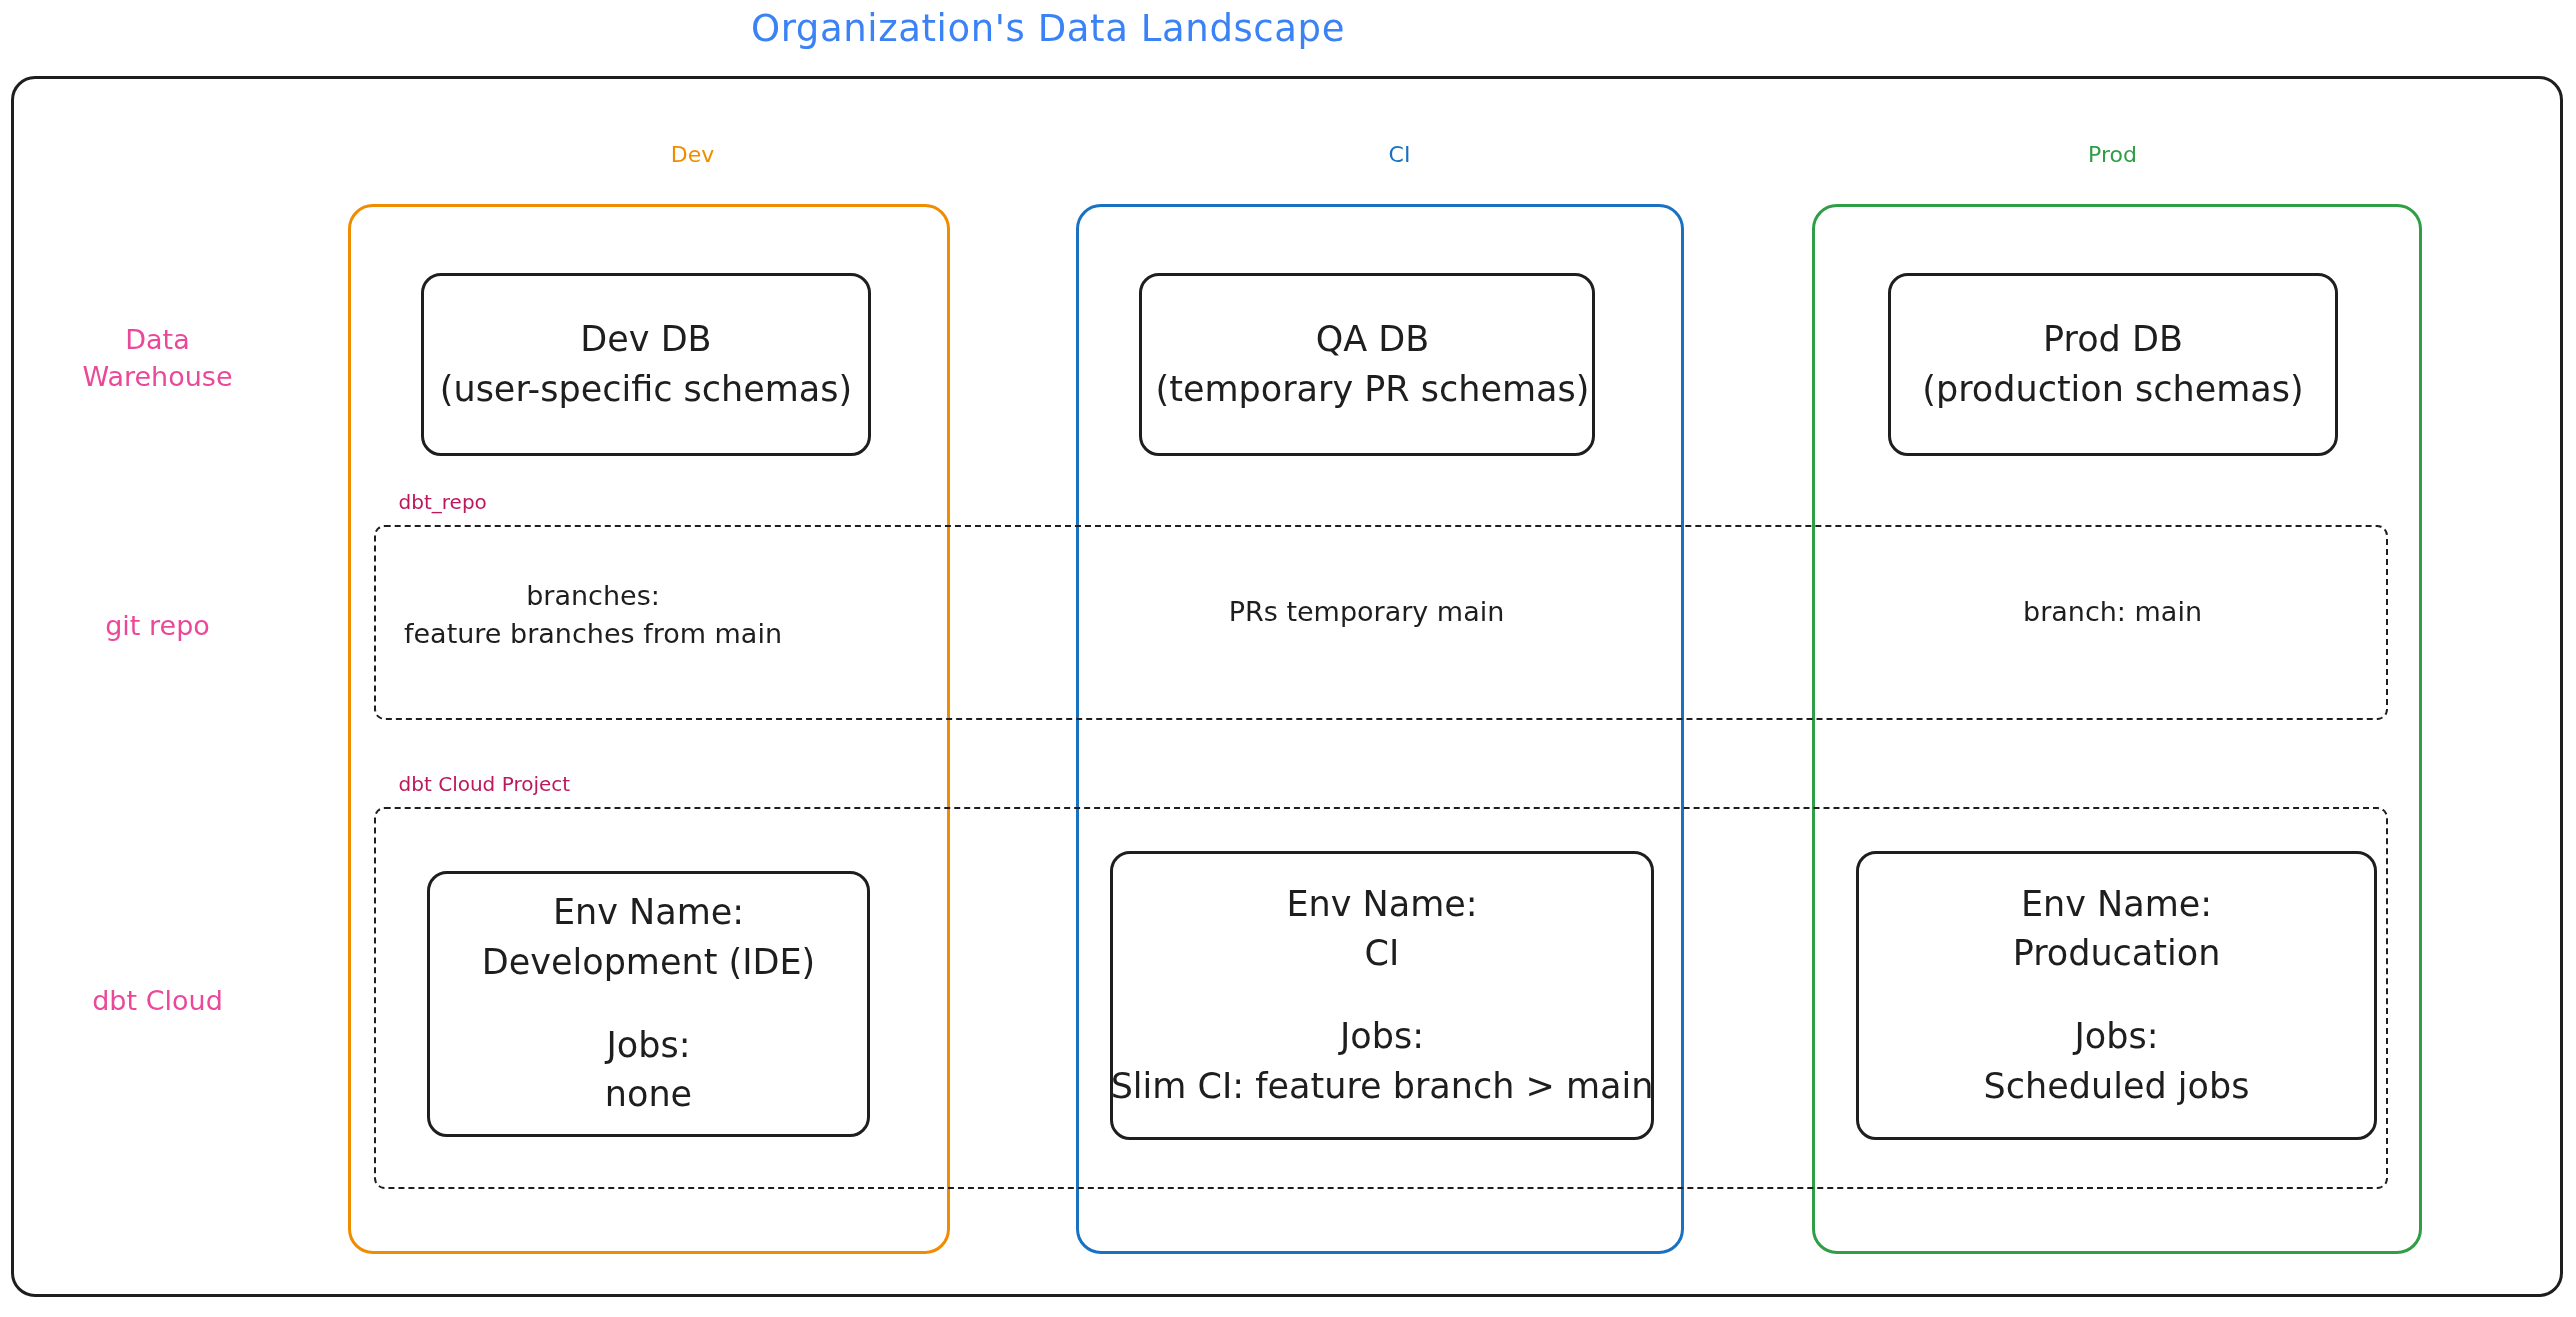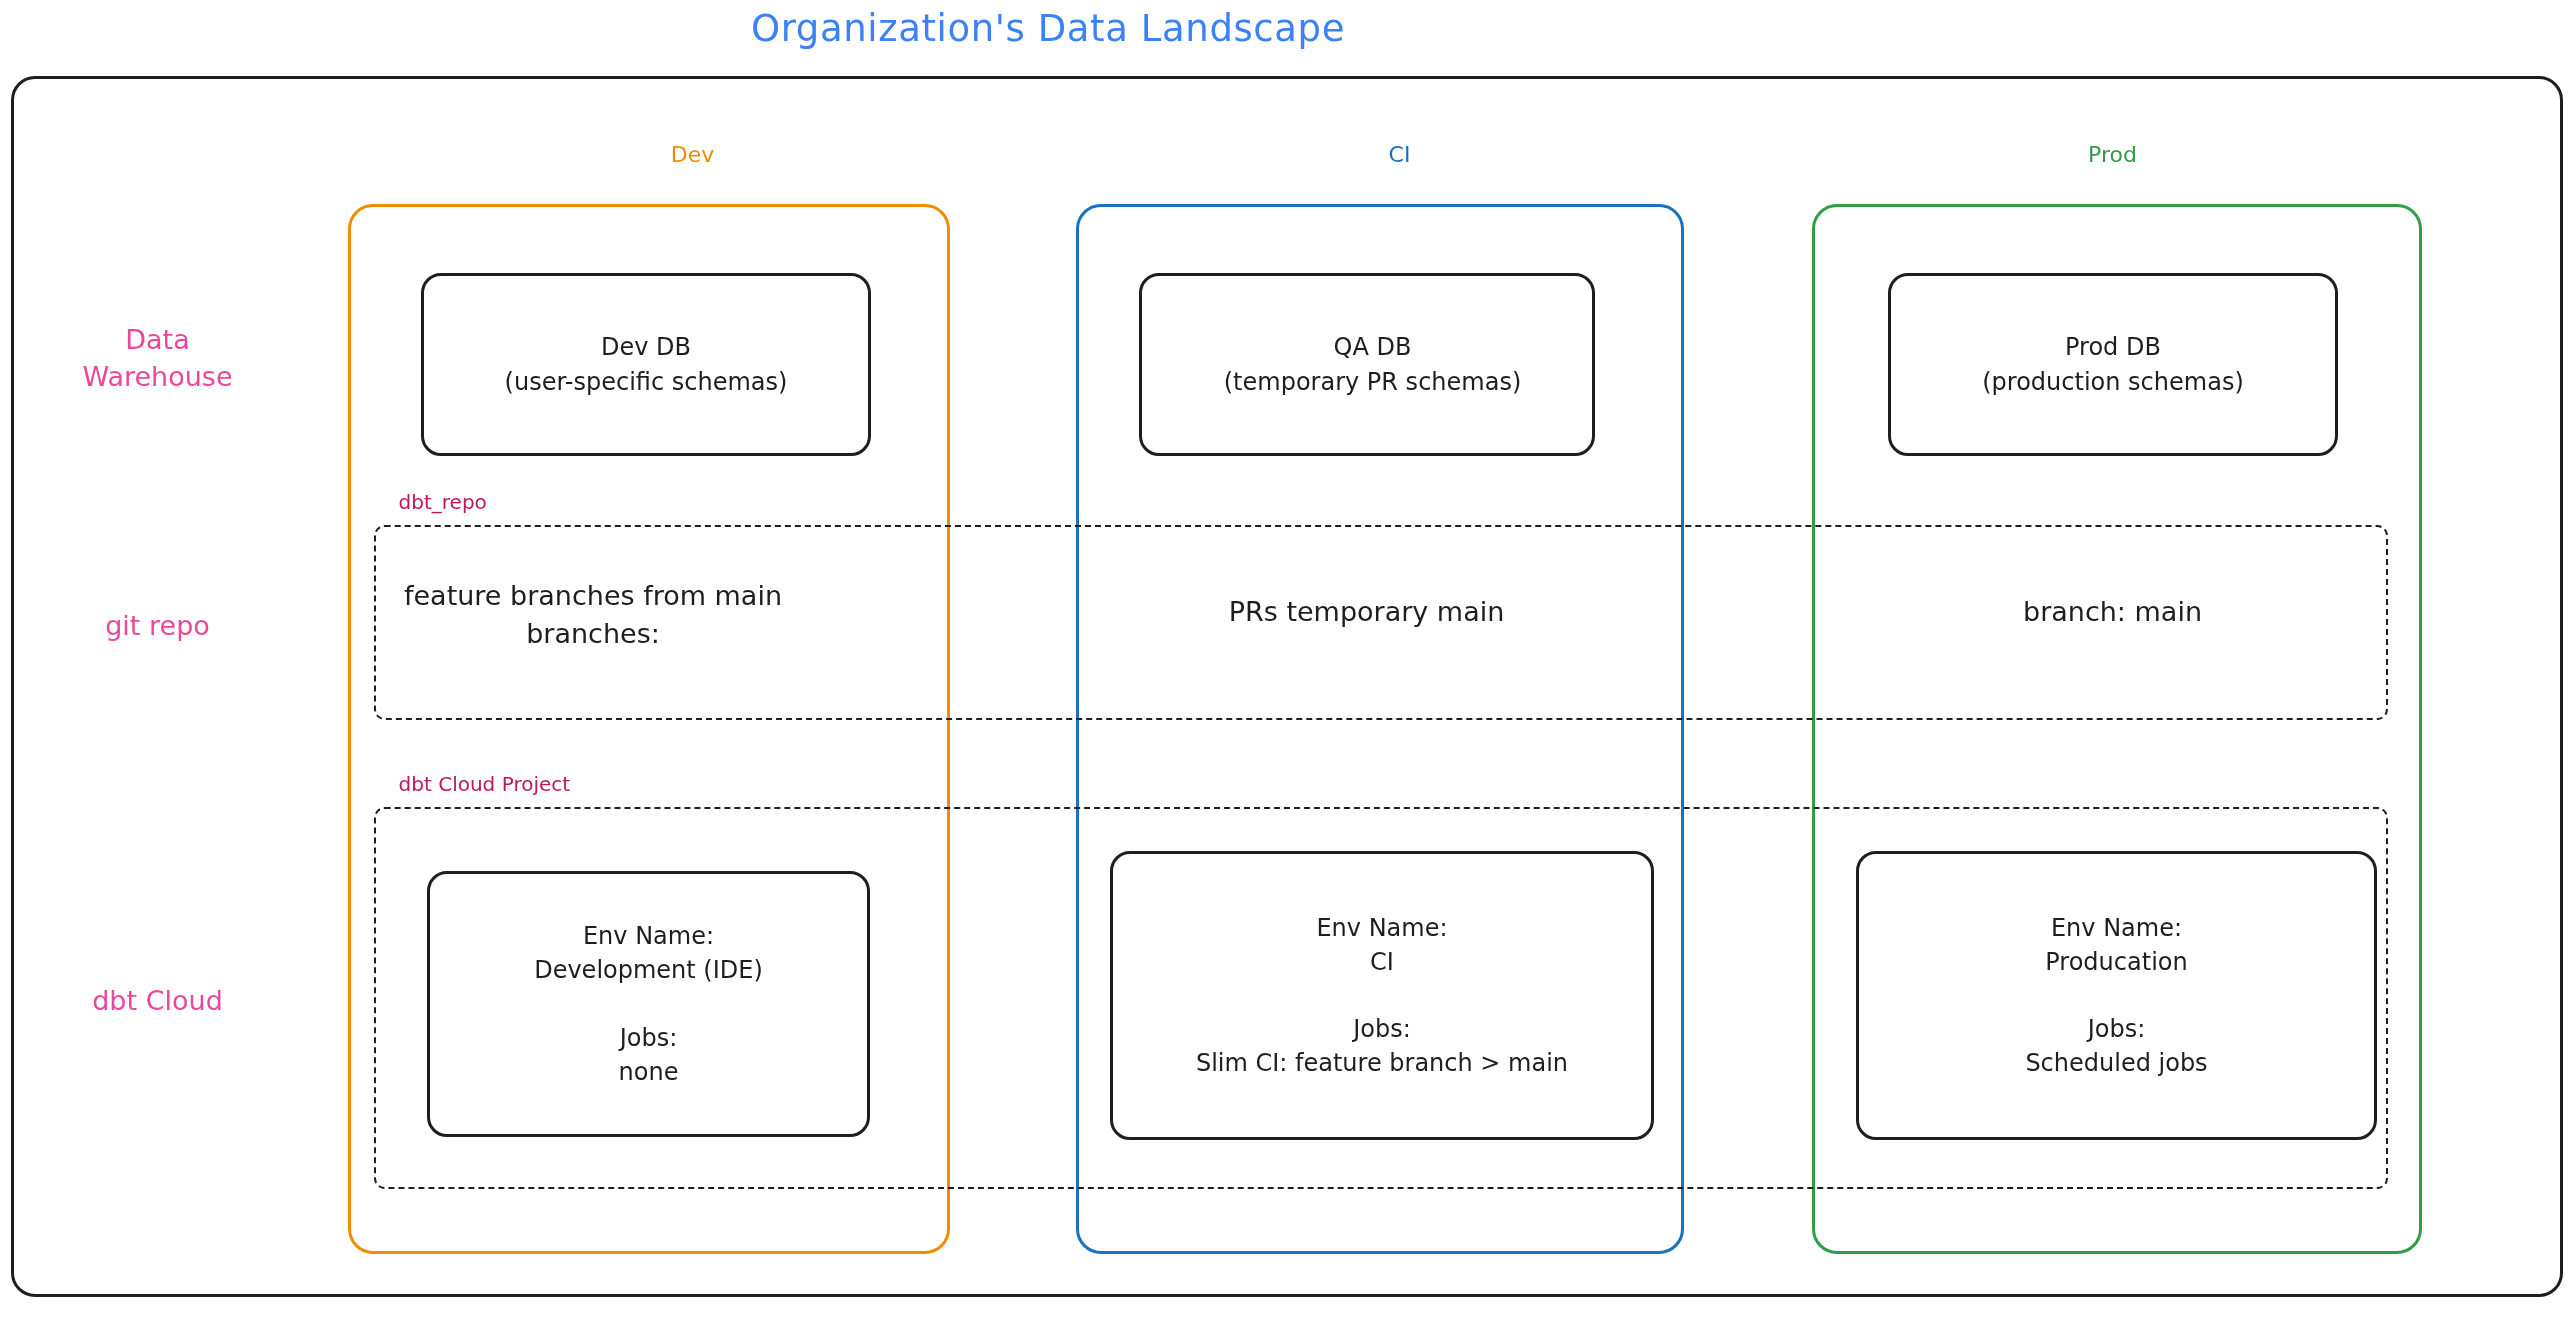--- a/index.html
+++ b/index.html
@@ -111,21 +111,21 @@
     position: absolute;
     border: 3px solid #1e1e1e;
     border-radius: 20px;
     box-sizing: border-box;
     background: #ffffff;
     display: flex;
     flex-direction: column;
     align-items: center;
     justify-content: center;
     text-align: center;
-    font-size: 24px;
+    font-size: 35px;
     line-height: 1.42;
     color: #1e1e1e;
   }
   .node-line { display: block; white-space: nowrap; }
   .node-gap  { height: 33px; }
 
   
   #box-dev-db  { left: 421px;  top: 273px; width: 450px;  height: 183px; }
   #box-qa-db   { left: 1139px; top: 273px; width: 456px;  height: 183px; padding-left: 11px; }
   #box-prod-db { left: 1888px; top: 273px; width: 450px;  height: 183px; }
@@ -184,22 +184,22 @@
 <div id="box-qa-db" class="node-box">
   <span class="node-line">QA DB</span>
   <span class="node-line">(temporary PR schemas)</span>
 </div>
 <div id="box-prod-db" class="node-box">
   <span class="node-line">Prod DB</span>
   <span class="node-line">(production schemas)</span>
 </div>
 
 <div id="text-git-dev" class="plain-text">
+  <span class="node-line">branches:</span>
   <span class="node-line">feature branches from main</span>
-  <span class="node-line">branches:</span>
 </div>
 <div id="text-git-ci" class="plain-text">
   <span class="node-line">PRs temporary main</span>
 </div>
 <div id="text-git-prod" class="plain-text">
   <span class="node-line">branch: main</span>
 </div>
 
 <div id="box-dev-env" class="node-box">
   <span class="node-line">Env Name:</span>

